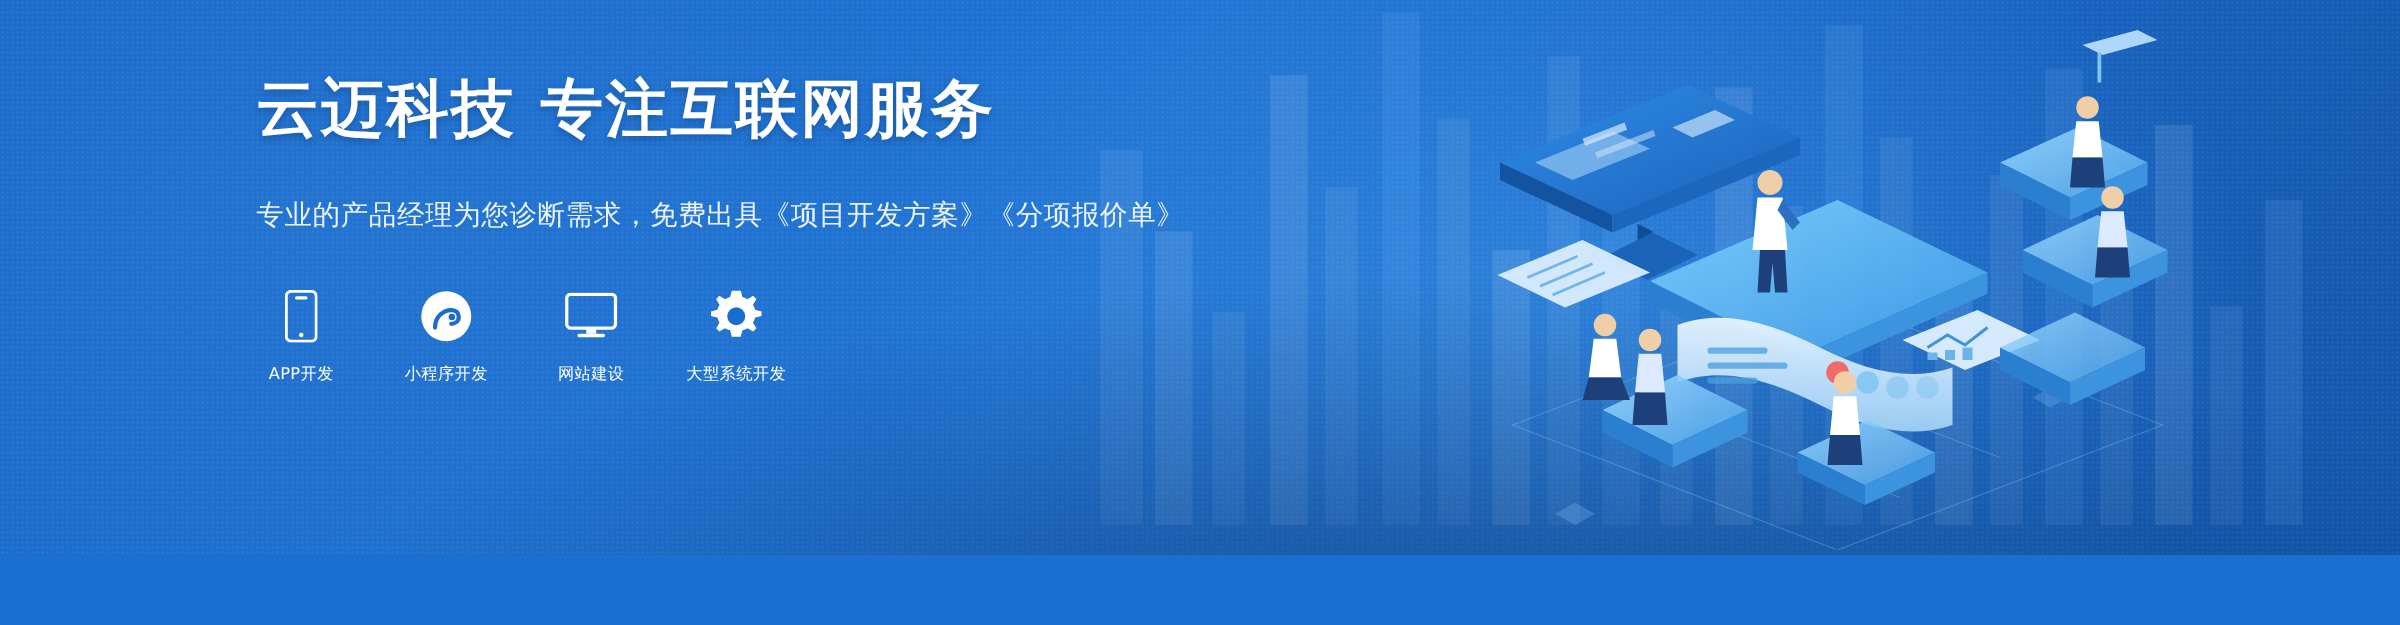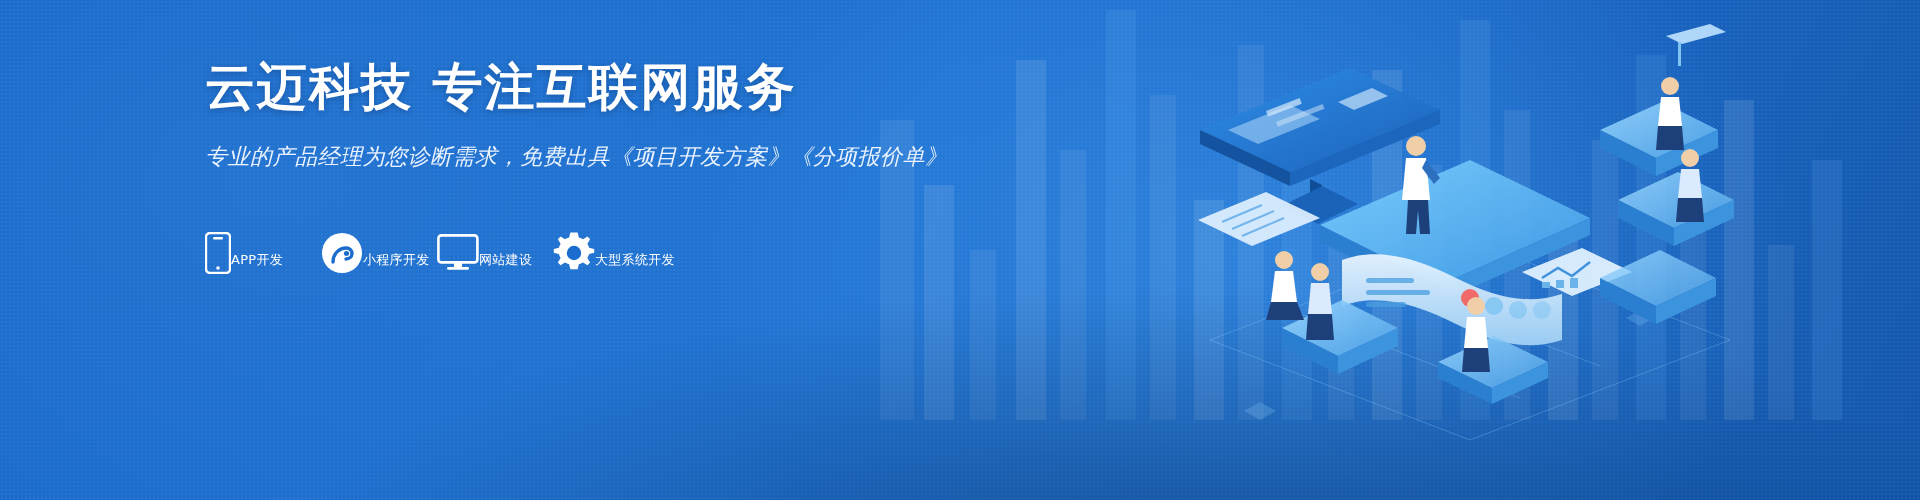--- a/index.html
+++ b/index.html
@@ -4,21 +4,21 @@
 <style>
   * { margin:0; padding:0; box-sizing:border-box; }
   html,body { width:1920px; height:500px; overflow:hidden; }
   body {
     font-family:"Liberation Sans","DejaVu Sans",sans-serif;
     background:#1b6fd0;
   }
 
   .banner{
     position:relative;
-    width:1920px; height:500px;
+    width:1920px; height:444px;
     overflow:hidden;
     background:
       radial-gradient(ellipse 900px 620px at 1250px 250px, rgba(60,150,235,.55) 0%, rgba(60,150,235,0) 62%),
       radial-gradient(ellipse 1100px 700px at 260px 180px, rgba(48,126,214,.45) 0%, rgba(48,126,214,0) 65%),
       linear-gradient(118deg,#1767c9 0%,#1a6ccd 22%,#1f72d2 45%,#1a66c4 70%,#1357ab 100%);
   }
   
   .banner::before{
     content:"";
     position:absolute; inset:0;
@@ -43,30 +43,30 @@
   
   .content{ position:absolute; left:205px; top:60px; width:700px; z-index:5; }
 
   .headline{
     font-family:"DejaVu Sans","Liberation Sans",sans-serif;
     font-size:50px; font-weight:700; color:#ffffff;
     letter-spacing:2px; line-height:1.1;
     white-space:nowrap;
     text-shadow:0 2px 6px rgba(4,40,90,.35);
   }
-  .sub{ margin-top:24px;font-style:italic; }
+  .sub{ margin-top:40px; }
   .sub-line{
     font-family:"DejaVu Sans","Liberation Sans",sans-serif;
     font-size:22px; color:#eaf3ff; line-height:1.62;
     letter-spacing:.5px; white-space:nowrap;
   }
 
   
   .services{ position:absolute; left:205px; top:230px; display:flex; gap:44px; z-index:6; }
-  .svc{ width:72px; display:flex; flex-direction:row; align-items:center; }
+  .svc{ width:72px; display:flex; flex-direction:column; align-items:center; }
   .svc-ico{ height:46px; display:flex; align-items:center; justify-content:center; }
   .svc-ico svg{ display:block; fill:#ffffff; }
   .svc-label{
     margin-top:14px;
     font-family:"DejaVu Sans","Liberation Sans",sans-serif;
     font-size:13px; color:#ffffff; white-space:nowrap; letter-spacing:.3px;
   }
 
   
   .illus{ position:absolute; right:110px; top:10px; width:640px; height:430px; z-index:4; }

